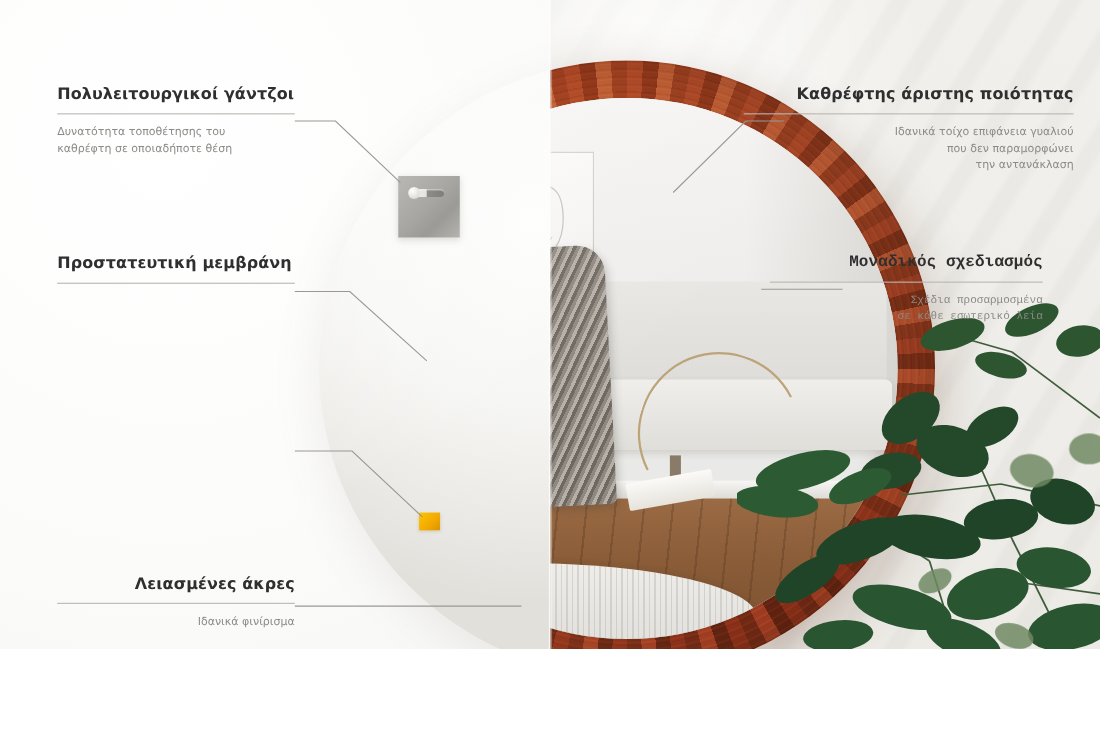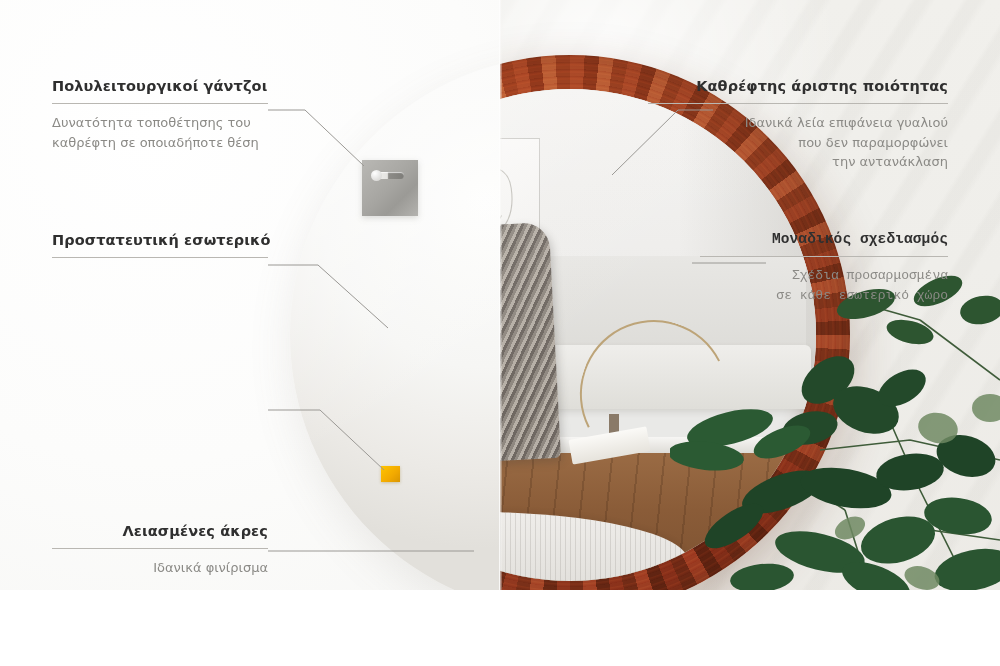--- a/index.html
+++ b/index.html
@@ -177,21 +177,21 @@
   
   .callout { position:absolute; }
   .callout .title {
     font-weight:bold; font-size:14.5px; color:#2f2f2f; letter-spacing:.1px;
     white-space:nowrap;
   }
   .callout .rule {
     height:1px; background:#b9b7b2; margin-top:9px;
   }
   .callout .desc {
-    margin-top:9px; font-size:13px; line-height:1.5; color:#8b8a86;
+    margin-top:9px; font-size:10px; line-height:1.5; color:#8b8a86;
     white-space:pre-line;
   }
   .callout.right { text-align:right; }
 
   .connector { position:absolute; overflow:visible; pointer-events:none; }
 
   
   .hook-plate {
     position:absolute; left:362px; top:160px; width:56px; height:56px;
     background:linear-gradient(135deg,#b9b8b4 0%,#a8a7a3 45%,#9b9a96 70%,#b4b3af 100%);
@@ -350,39 +350,39 @@
   </svg>
 
   <div class="callout" style="left:52px; top:78px; width:216px;">
     <div class="title">Πολυλειτουργικοί γάντζοι</div>
     <div class="rule"></div>
     <div class="desc">Δυνατότητα τοποθέτησης του
 καθρέφτη σε οποιαδήποτε θέση</div>
   </div>
 
   <div class="callout" style="left:52px; top:232px; width:216px;">
-    <div class="title">Προστατευτική εσωτερικό</div>
+    <div class="title">Προστατευτική μεμβράνη</div>
     <div class="rule"></div>
   </div>
 
 
   <div class="callout" style="left:52px; top:523px; width:216px;text-align:right;">
     <div class="title">Λειασμένες άκρες</div>
     <div class="rule"></div>
     <div class="desc">Ιδανικά φινίρισμα</div>
   </div>
 
-  <div class="callout right" style="left:648px; top:78px; width:300px;">
+  <div class="callout right" style="left:676px; top:78px; width:300px;">
     <div class="title">Καθρέφτης άριστης ποιότητας</div>
     <div class="rule"></div>
-    <div class="desc">Ιδανικά λεία επιφάνεια γυαλιού
+    <div class="desc">Ιδανικά τοίχο επιφάνεια γυαλιού
 που δεν παραμορφώνει
 την αντανάκλαση</div>
   </div>
 
   <div class="callout right" style="left:700px; top:231px; width:248px;font-family:Liberation Mono, monospace;">
     <div class="title">Μοναδικός σχεδιασμός</div>
     <div class="rule"></div>
     <div class="desc">Σχέδια προσαρμοσμένα
-σε κάθε εσωτερικό χώρο</div>
+σε κάθε εσωτερικό λεία</div>
   </div>
 
 </div>
 
 </body></html>

